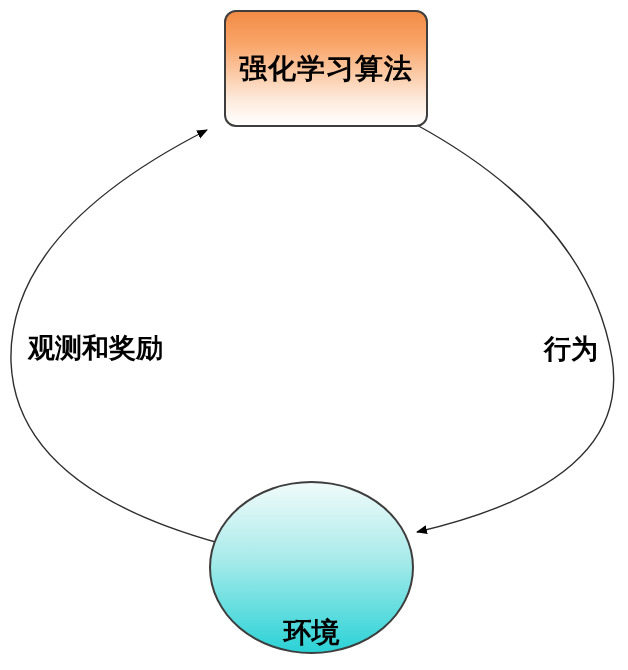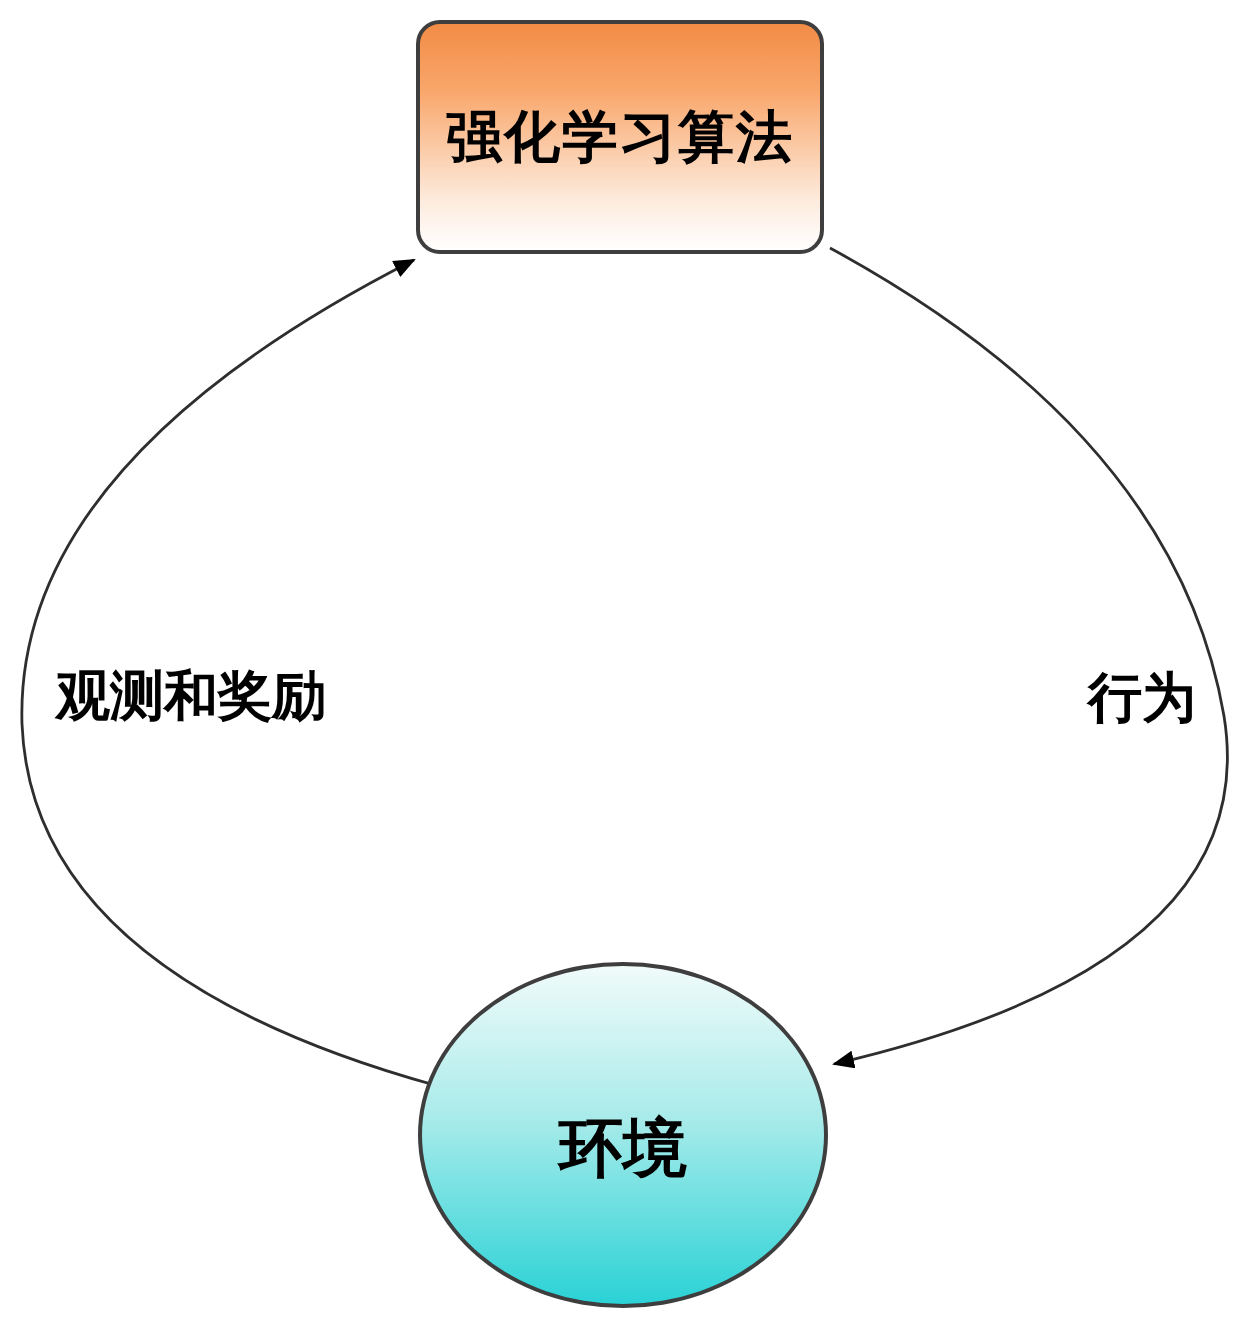--- a/index.html
+++ b/index.html
@@ -23,41 +23,42 @@
   .node {
     position: absolute;
     display: flex;
     align-items: center;
     justify-content: center;
     color: #000000;
     font-weight: bold;
     text-align: center;
   }
   #algorithm-node {
-    left: 208px;
+    left: 224px;
     top: 10px;
     width: 200px;
     height: 113px;
     border: 2px solid #3e3e3e;
     border-radius: 12px;
     background: linear-gradient(180deg, #f28c46 0%, #f9a76c 30%, #fdebdd 78%, #ffffff 100%);
     font-size: 28px;
     letter-spacing: 1px;
   }
   #environment-node {
     left: 209px;
     top: 481px;
     width: 205px;
     height: 173px;
     border: 2px solid #3e3e3e;
     border-radius: 50%;
     background: linear-gradient(180deg, #f0fbfa 0%, #a8ebea 45%, #2bd2d6 100%);
-    font-size: 32px;
+    font-size: 28px;
     padding-top: 14px;
     box-sizing: border-box;
+    align-items: flex-end;
   }
   .edge-label {
     position: absolute;
     color: #000000;
     font-weight: bold;
     font-size: 27px;
     white-space: nowrap;
   }
   #label-observations { left: 28px; top: 330px; }
   #label-actions { left: 544px; top: 331px; }

